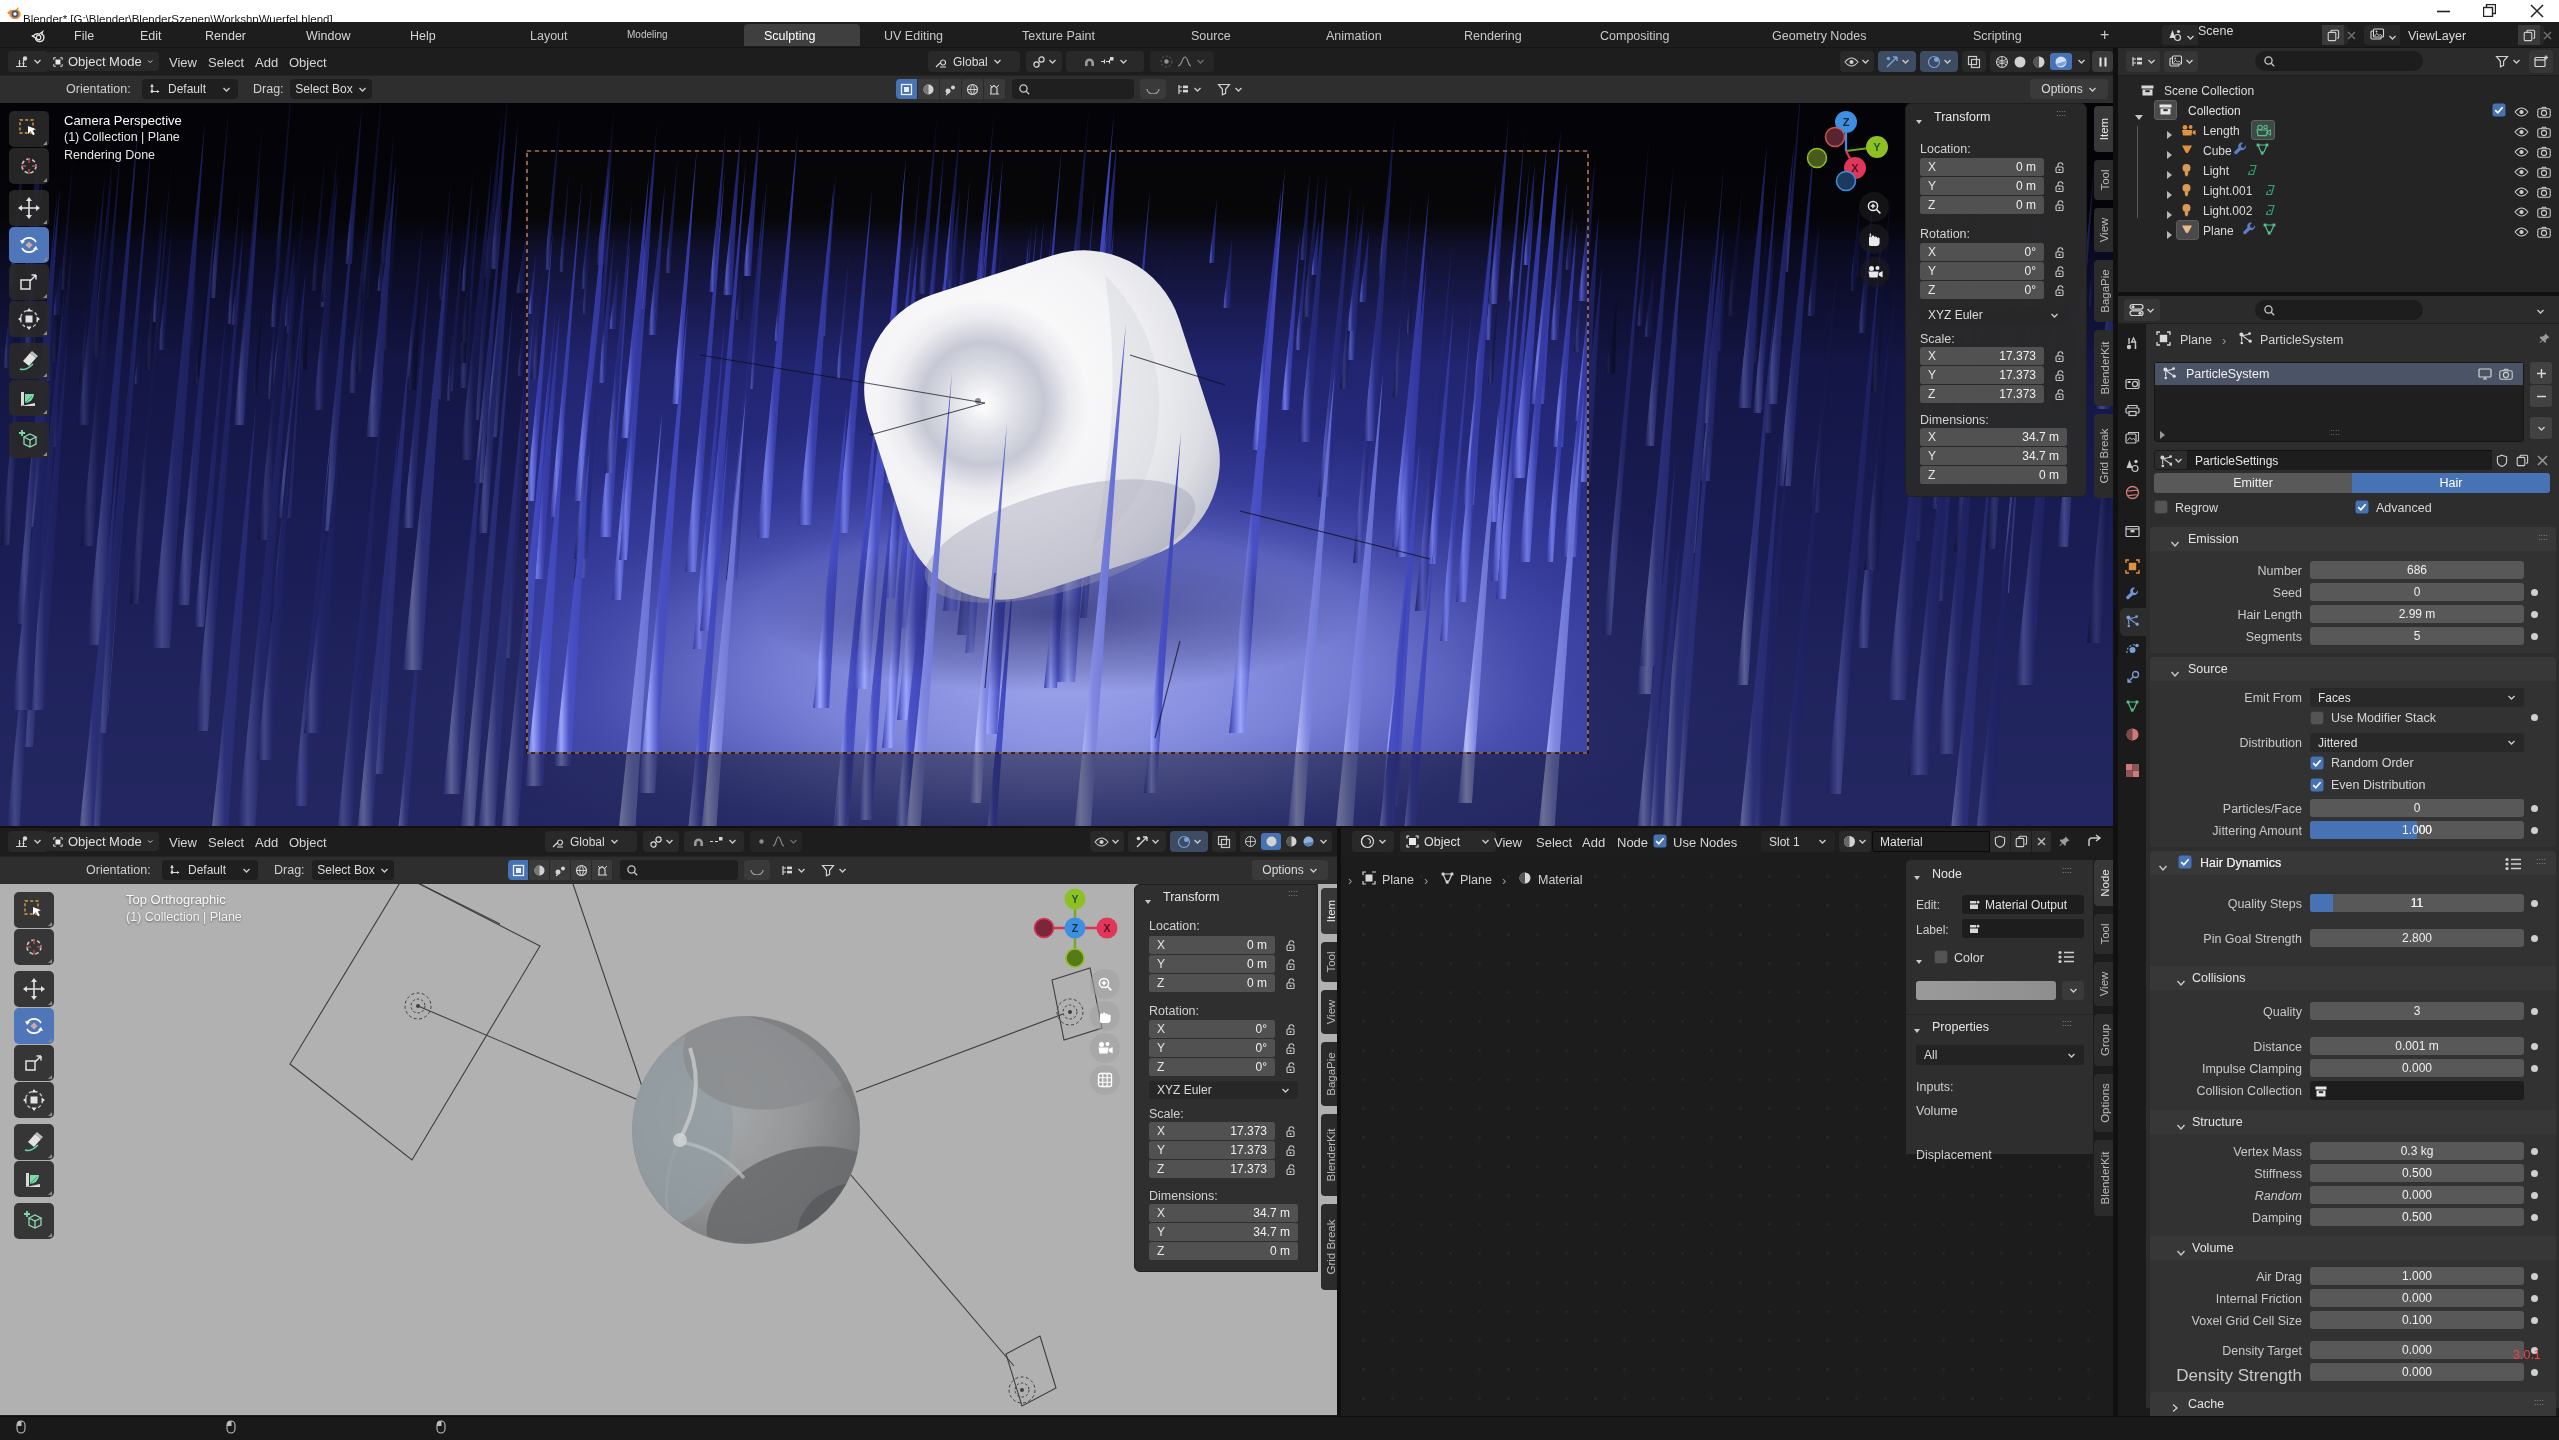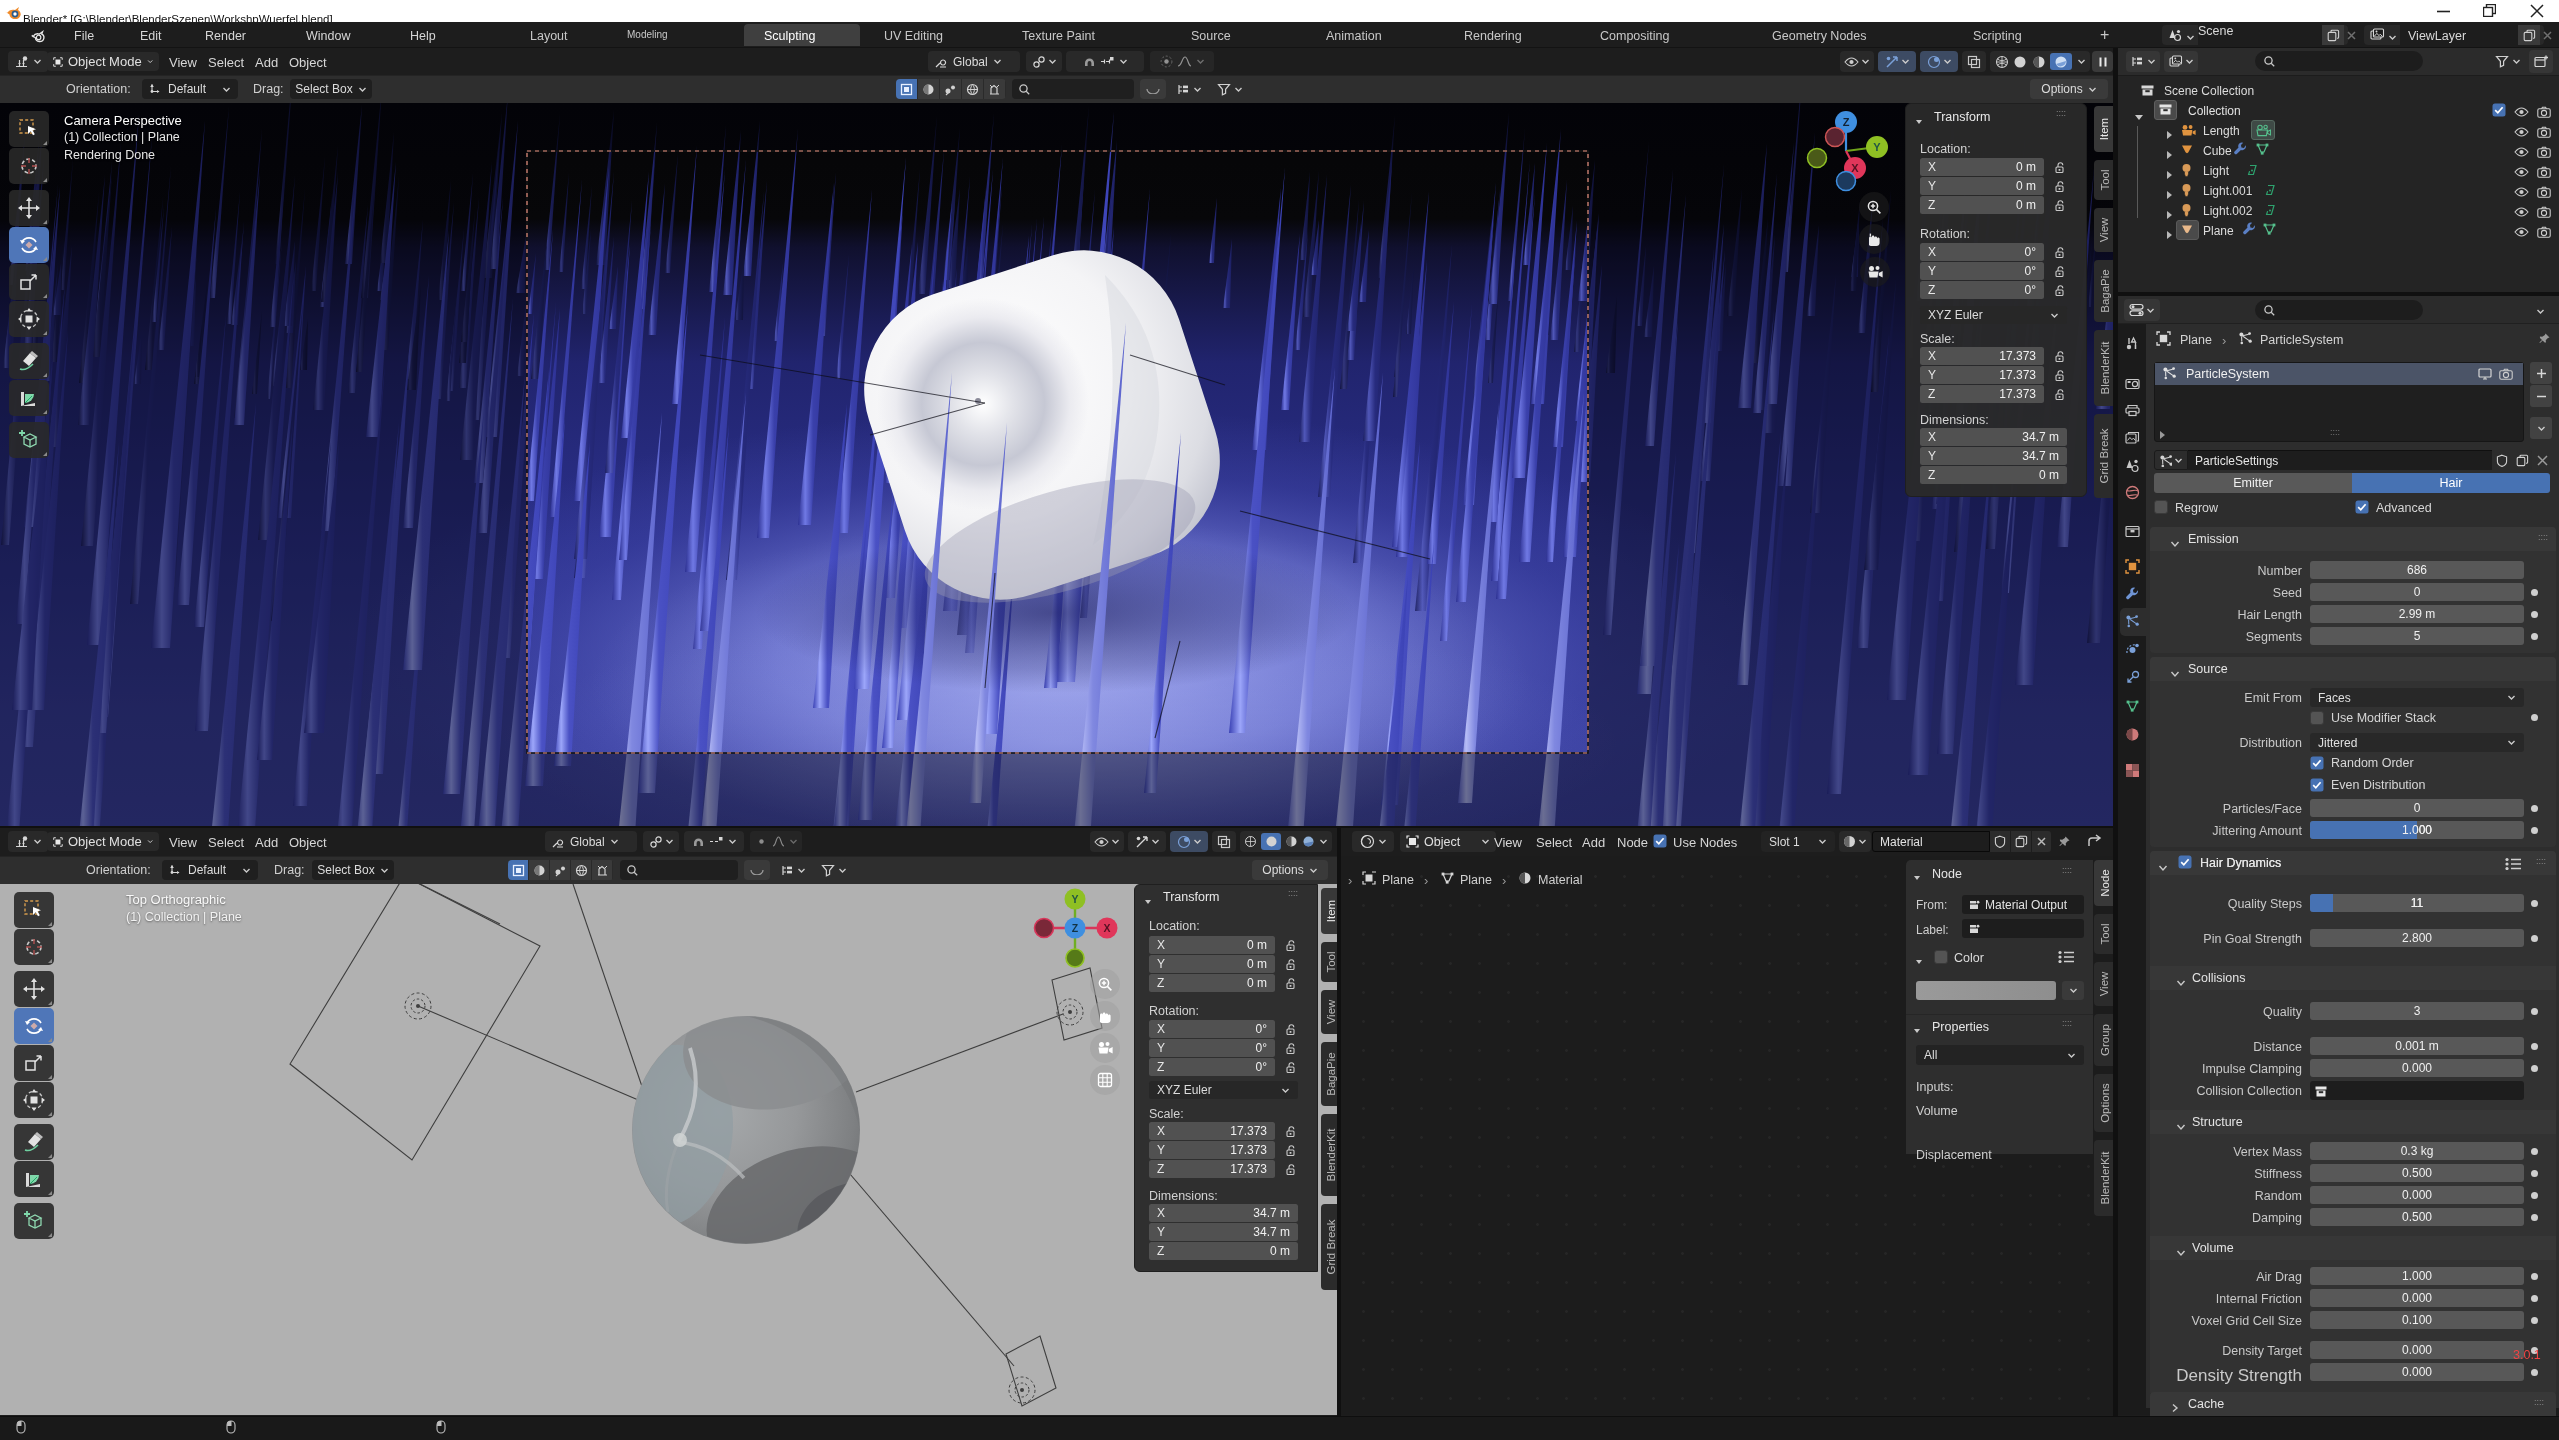--- a/index.html
+++ b/index.html
@@ -1491,21 +1491,21 @@
     <div class="abs" style="left:1502px;top:874px;color:#9a9a9a;font-size:13px;white-space:nowrap;line-height:1;">›</div>
     <svg class="abs" style="left:1518px;top:871px;" width="14" height="14" viewBox="0 0 14 14">
       <circle cx="7" cy="7" r="5.5" fill="#d8d8d8"></circle>
       <path d="M7 1.5a5.5 5.5 0 0 0 0 11z" fill="#555"></path>
     </svg>
     <div class="abs" style="left:1538px;top:874px;color:#d0d0d0;font-size:12.5px;white-space:nowrap;line-height:1;">Material</div>
     <div class="abs" style="left:1906px;top:860px;width:187px;height:294px;background:#2e2e2e;border-radius:5px 0 0 5px;"></div>
     <div class="abs" style="left:1914px;top:866px;width:12px;height:12px;"><span class="chv" style="margin-top:3px"></span></div>
     <div class="abs" style="left:1932px;top:868px;color:#e6e6e6;font-size:12.5px;white-space:nowrap;line-height:1;">Node</div>
     <div class="abs" style="left:2062px;top:866px;color:#888;font-size:9px;white-space:nowrap;line-height:1;">::::</div>
-    <div class="abs" style="left:1916px;top:899px;color:#cfcfcf;font-size:12px;white-space:nowrap;line-height:1;">From:</div>
+    <div class="abs" style="left:1916px;top:899px;color:#cfcfcf;font-size:12px;white-space:nowrap;line-height:1;">Edit:</div>
     <div class="abs" style="left:1962px;top:895px;width:122px;height:19px;background:#1d1d1d;border-radius:3px;display:flex;align-items:center;padding:0 6px;gap:5px;">
       <svg width="12" height="12" viewBox="0 0 12 12">
         <path d="M2 2h6v2.6H2z M2 5.6h8V10H2z" fill="#d8d8d8"></path>
         <circle cx="10" cy="3.2" r="1.4" fill="#d8d8d8"></circle>
       </svg>
       <span style="color:#e2e2e2;font-size:12px;">Material Output</span>
     </div>
     <div class="abs" style="left:1916px;top:924px;color:#cfcfcf;font-size:12px;white-space:nowrap;line-height:1;">Label:</div>
     <div class="abs" style="left:1962px;top:919px;width:122px;height:19px;background:#1d1d1d;border-radius:3px;display:flex;align-items:center;padding:0 6px;">
       <svg width="12" height="12" viewBox="0 0 12 12">
@@ -2101,21 +2101,21 @@
     <div class="abs" style="left:2160px;top:1146px;width:142px;color:#c9c9c9;font-size:12.5px;white-space:nowrap;line-height:1;width:142px;text-align:right;">Vertex Mass</div>
     <div class="abs" style="left:2310px;top:1142px;width:214px;height:18px;background:#585858;border-radius:3px;display:flex;align-items:center;overflow:hidden;position:absolute;">
       <span style="margin:auto;color:#f0f0f0;font-size:12px;">0.3 kg</span>
     </div>
     <div class="abs dot" style="left:2531px;top:1148px;width:7px;height:7px;"></div>
     <div class="abs" style="left:2160px;top:1168px;width:142px;color:#c9c9c9;font-size:12.5px;white-space:nowrap;line-height:1;width:142px;text-align:right;">Stiffness</div>
     <div class="abs" style="left:2310px;top:1164px;width:214px;height:18px;background:#585858;border-radius:3px;display:flex;align-items:center;overflow:hidden;position:absolute;">
       <span style="margin:auto;color:#f0f0f0;font-size:12px;">0.500</span>
     </div>
     <div class="abs dot" style="left:2531px;top:1170px;width:7px;height:7px;"></div>
-    <div class="abs" style="left:2160px;top:1190px;width:142px;color:#c9c9c9;font-size:12.5px;white-space:nowrap;line-height:1;width:142px;text-align:right;">Random</div>
+    <div class="abs" style="left:2160px;top:1190px;width:142px;color:#c9c9c9;font-size:12.5px;white-space:nowrap;line-height:1;width:142px;text-align:right;font-style:italic;">Random</div>
     <div class="abs" style="left:2310px;top:1186px;width:214px;height:18px;background:#585858;border-radius:3px;display:flex;align-items:center;overflow:hidden;position:absolute;">
       <span style="margin:auto;color:#f0f0f0;font-size:12px;">0.000</span>
     </div>
     <div class="abs dot" style="left:2531px;top:1192px;width:7px;height:7px;"></div>
     <div class="abs" style="left:2160px;top:1212px;width:142px;color:#c9c9c9;font-size:12.5px;white-space:nowrap;line-height:1;width:142px;text-align:right;">Damping</div>
     <div class="abs" style="left:2310px;top:1208px;width:214px;height:18px;background:#585858;border-radius:3px;display:flex;align-items:center;overflow:hidden;position:absolute;">
       <span style="margin:auto;color:#f0f0f0;font-size:12px;">0.500</span>
     </div>
     <div class="abs dot" style="left:2531px;top:1214px;width:7px;height:7px;"></div>
     <div class="abs" style="left:2150px;top:1236px;width:406px;height:24px;background:#373737;"></div>

